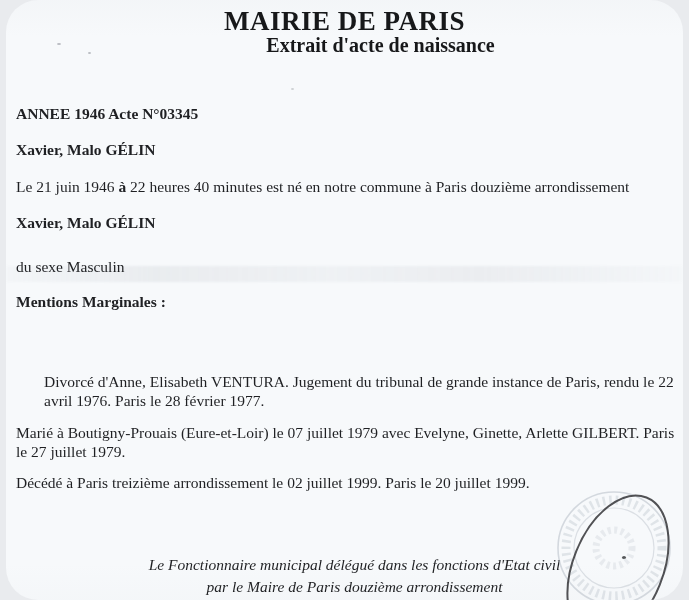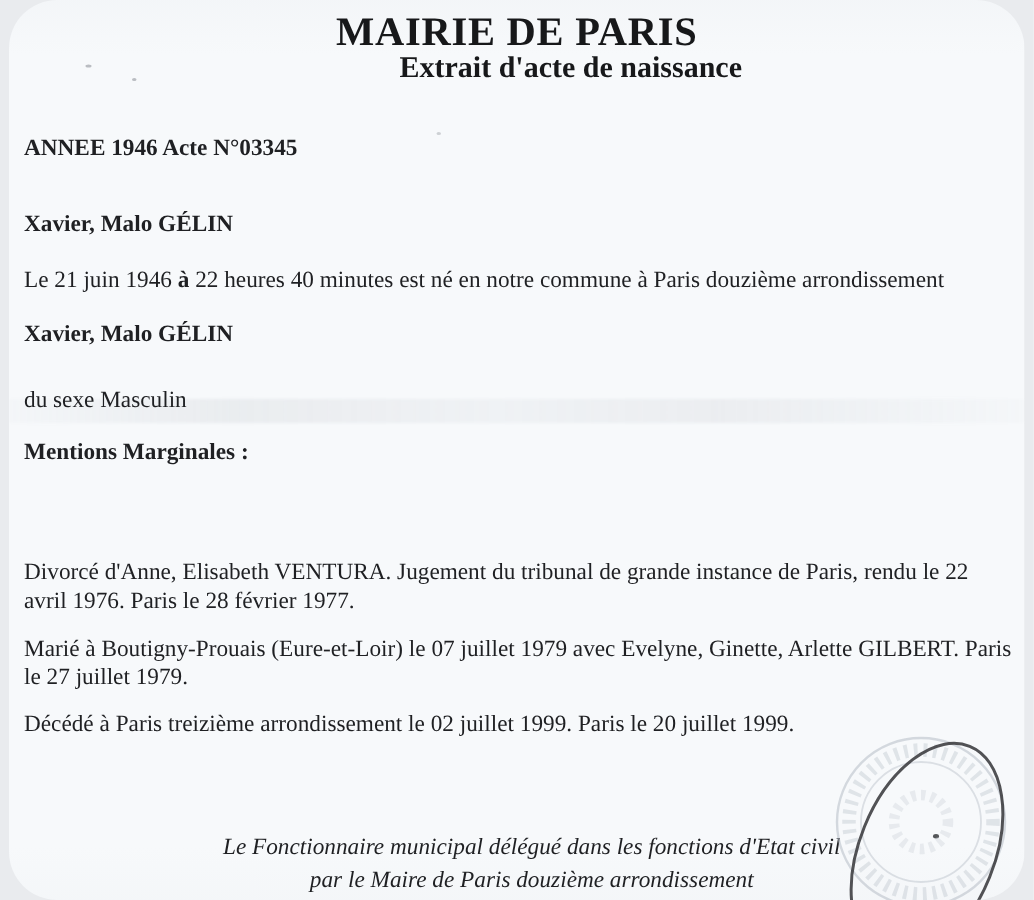--- a/index.html
+++ b/index.html
@@ -24,28 +24,28 @@
   .doc-subtitle {
     position: absolute; top: 34px; left: 0; width: 100%;
     text-align: center; font-size: 20px; font-weight: bold;
     margin: 0; color: #17181a; padding-left: 36px;
   }
   .line, .para {
     position: absolute; left: 10px; right: 8px;
     font-size: 15.5px; line-height: 18.5px;
   }
   .bold { font-weight: bold; }
-  .act-ref        { top: 90px; }
+  .act-ref        { top: 105px; }
   .name-1         { top: 141px; }
   .birth-line     { top: 178px; }
   .name-2         { top: 214px; }
   .sex-line       { top: 258px; }
   .mentions-head  { top: 293px; }
   .mention-1      { top: 328px; }
-  .mention-2      { top: 373px; }
+  .mention-2      { top: 373px; margin-left: 28px; }
   .mention-3      { top: 424px; }
   .mention-4      { top: 474px; }
   .footer {
     position: absolute; top: 554px; left: 40px; right: 20px;
     text-align: center; font-size: 15.5px; line-height: 22px; font-style: italic;
   }
   .smudge-band {
     position: absolute; left: 0; top: 266px; width: 100%; height: 16px;
     background: linear-gradient(90deg,
       rgba(165,172,180,0.04) 0%, rgba(165,172,180,0.16) 22%,

